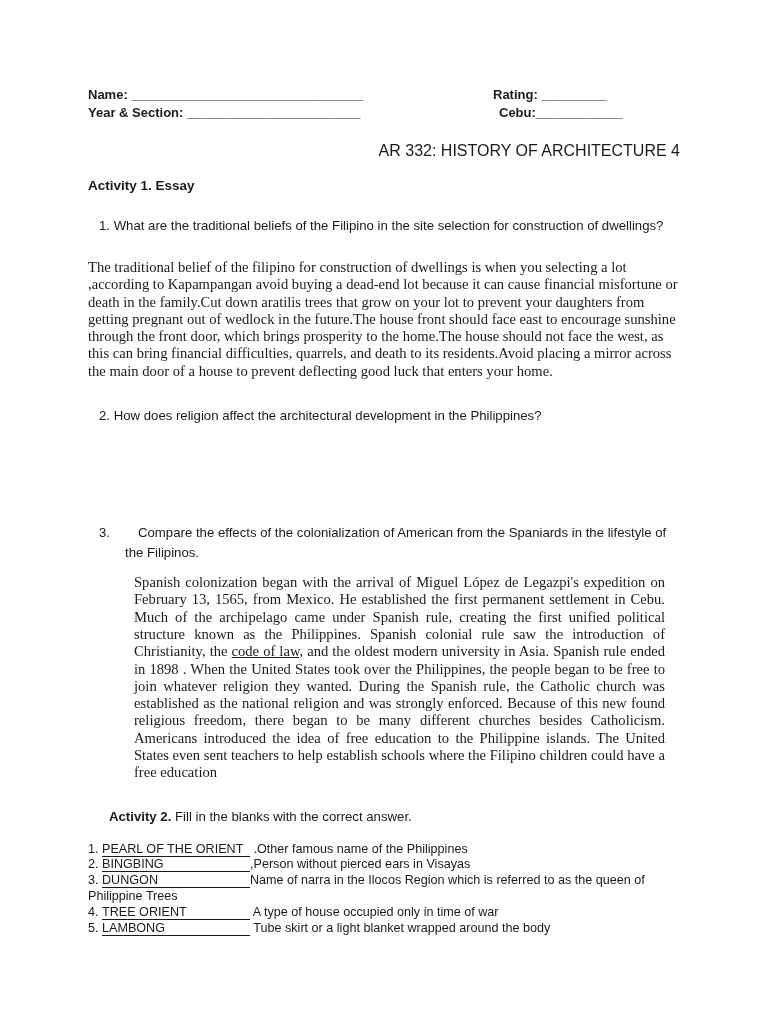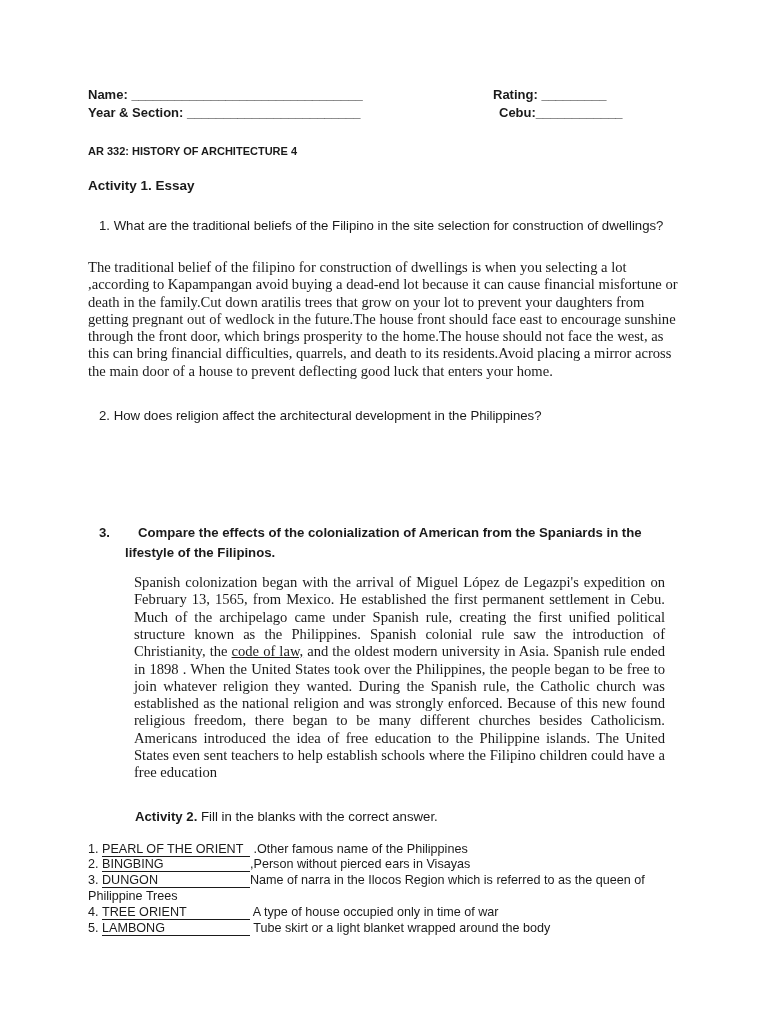--- a/index.html
+++ b/index.html
@@ -21,60 +21,60 @@
   .b { font-weight: bold; }
   
   .header { font-size: 13px; line-height: 18px; font-weight: bold; }
   .hrow { display: flex; }
   .hleft { flex: 0 0 405px; white-space: nowrap; }
   .hright { white-space: nowrap; }
   .hright.date-row { padding-left: 6px; }
   
   .title {
     margin: 21px 0 0 0;
-    font-size: 11px;
+    font-size: 16px;
     line-height: 16px;
-    font-weight: bold;
-    text-align: left;
+    font-weight: normal;
+    text-align: right;
   }
   .act1-heading {
     margin-top: 19px;
     font-size: 13.5px;
     line-height: 16px;
     font-weight: bold;
   }
   
   .q {
     margin: 11px;
     font-size: 13.2px;
     line-height: 20px;
   }
   .q1 { margin-top: 22px; text-align: justify; }
   .q2 { margin-top: 26px; }
-  .q3 { margin-top: 97px; padding-left: 26px; text-indent: -26px; font-weight: bold; }
+  .q3 { margin-top: 97px; padding-left: 26px; text-indent: -26px; }
   .q3 .spacer { display: inline-block; width: 28px; }
   
   .answer {
     margin: 0;
     font-family: "Liberation Serif", serif;
     font-size: 14.6px;
     line-height: 17.3px;
   }
   .a1 { margin-top: 23px; }
   .a3 {
     margin-top: 10px;
     margin-left: 46px;
     margin-right: 15px;
     text-align: justify;
   }
   .u { text-decoration: underline; }
   
   .act2-heading {
     margin-top: 27px;
-    margin-left: 47px;
+    margin-left: 21px;
     font-size: 13.2px;
     line-height: 16px;
   }
   .items {
     margin-top: 17px;
     font-size: 12.6px;
     line-height: 15.8px;
   }
   .item { margin: 0; }
   .ans {

